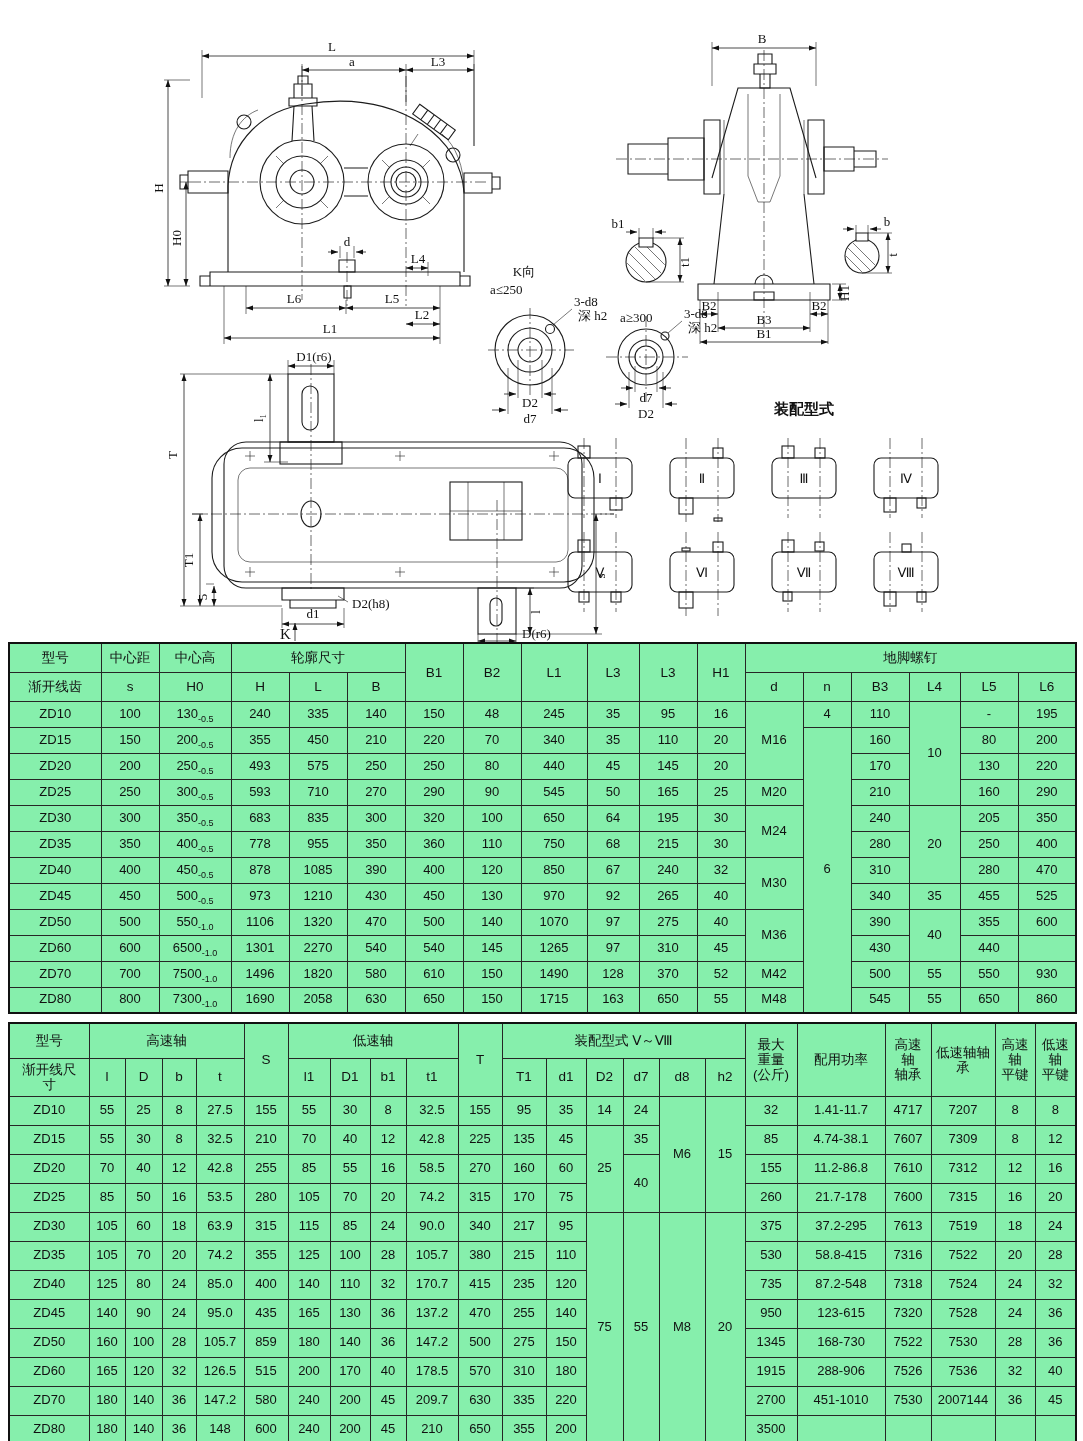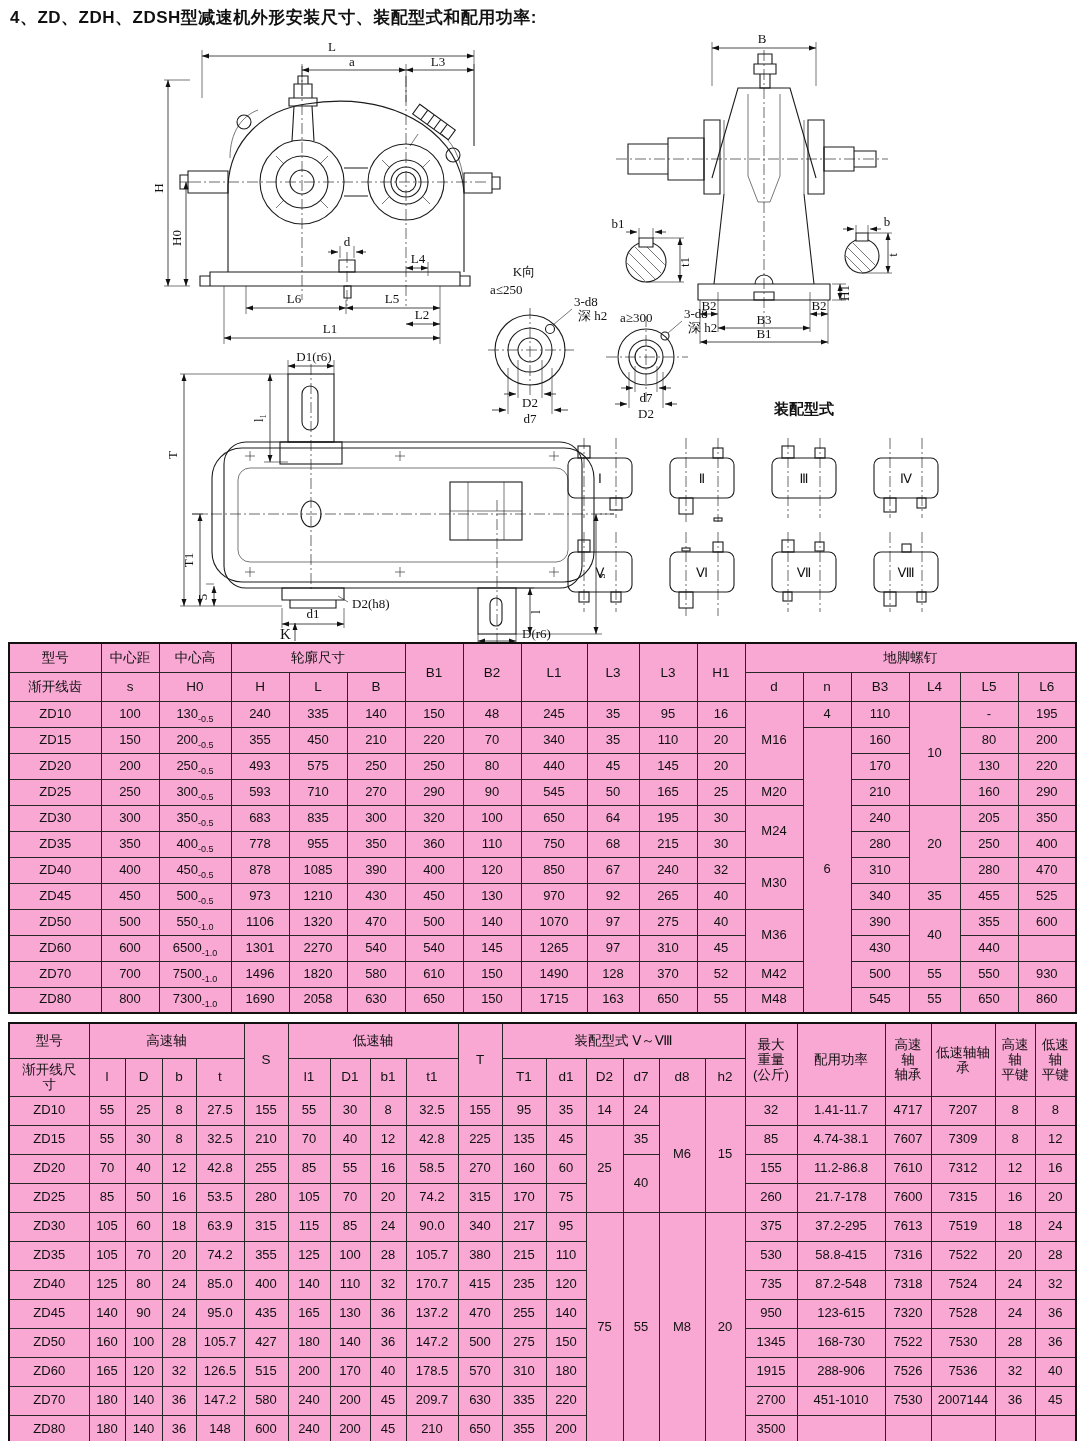--- a/index.html
+++ b/index.html
@@ -8,39 +8,38 @@
   .title{position:absolute;left:10px;top:6px;font-size:17px;font-weight:bold;letter-spacing:.5px}
   svg{position:absolute;overflow:visible}
   svg text{font-family:"Liberation Serif",serif;font-size:13px;fill:#111}
   svg text.cn{font-family:"Liberation Sans",sans-serif}
   .ln{stroke:#1c1c1c;stroke-width:1.1;fill:none}
   .lt{stroke:#1c1c1c;stroke-width:.6;fill:none}
   .cl{stroke:#1c1c1c;stroke-width:.65;fill:none;stroke-dasharray:11 3 2 3}
   .dim{stroke:#1c1c1c;stroke-width:.8;fill:none;marker-start:url(#ar);marker-end:url(#ar)}
   .de{stroke:#1c1c1c;stroke-width:.8;fill:none;marker-end:url(#ar)}
   .wf{fill:#fff;stroke:#1c1c1c;stroke-width:1.1}
-  table{border-collapse:collapse;table-layout:fixed;position:absolute;left:8px;background:#f9a8d4;border:2px solid #111}
+  table{border-collapse:collapse;table-layout:fixed;position:absolute;left:8px;background:#86efac;border:2px solid #111}
   #t1{top:642px;width:1067px}
   #t2{top:1022px;width:1067px}
   td,th{border:1px solid #262626;text-align:center;vertical-align:middle;font-size:13px;
         line-height:1.12;padding:0 1px;white-space:pre-line;color:#111;overflow:hidden}
   th{font-weight:normal;font-size:13.5px}
   #t1 thead tr{height:29px}
   #t1 tbody tr{height:26px}
   #t2 thead tr.h1{height:35px}
   #t2 thead tr.h2{height:38px}
   #t2 tbody tr{height:29px}
   sub.tol{font-size:9px;line-height:0}
 </style>
 </head>
 <body>
 
 <div class="sheet">
 
-  <div class="title">4、ZD、ZDH、ZDSH型减速机外形安装尺寸、装配型式和配用功率:</div>
 
   <svg style="left:150px;top:36px" width="370" height="310" viewBox="0 0 370 310">
     <defs>
       <marker id="ar" markerWidth="10" markerHeight="8" refX="9" refY="4" orient="auto-start-reverse">
         <path d="M0,0.8 L9,4 L0,7.2 Z" fill="#111"></path>
       </marker>
     </defs>
 
     <path class="cl" d="M40,146 H336 M152,30 V264 M256,40 V270 M197,216 V270"></path>
 
@@ -817,21 +816,21 @@
           <td>7528</td>
           <td>24</td>
           <td>36</td>
         </tr>
       <tr>
           <td>ZD50</td>
           <td>160</td>
           <td>100</td>
           <td>28</td>
           <td>105.7</td>
-          <td>427</td>
+          <td>859</td>
           <td>180</td>
           <td>140</td>
           <td>36</td>
           <td>147.2</td>
           <td>500</td>
           <td>275</td>
           <td>150</td>
           <td>1345</td>
           <td>168-730</td>
           <td>7522</td>

